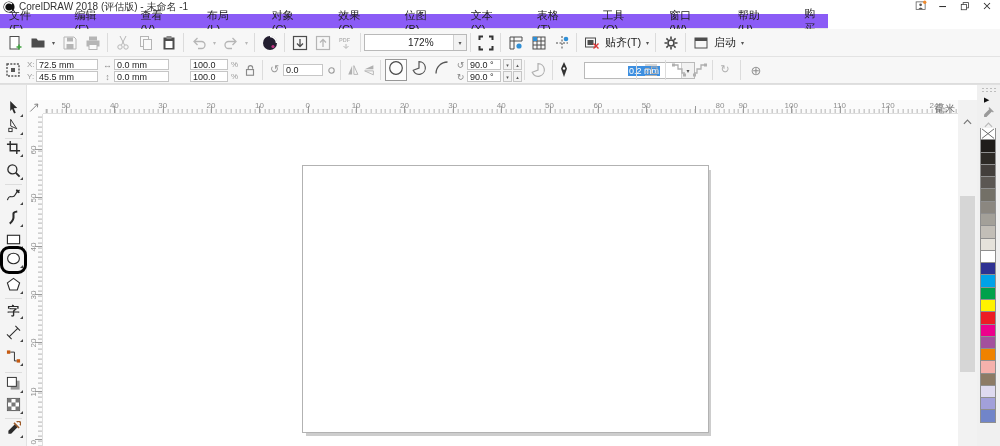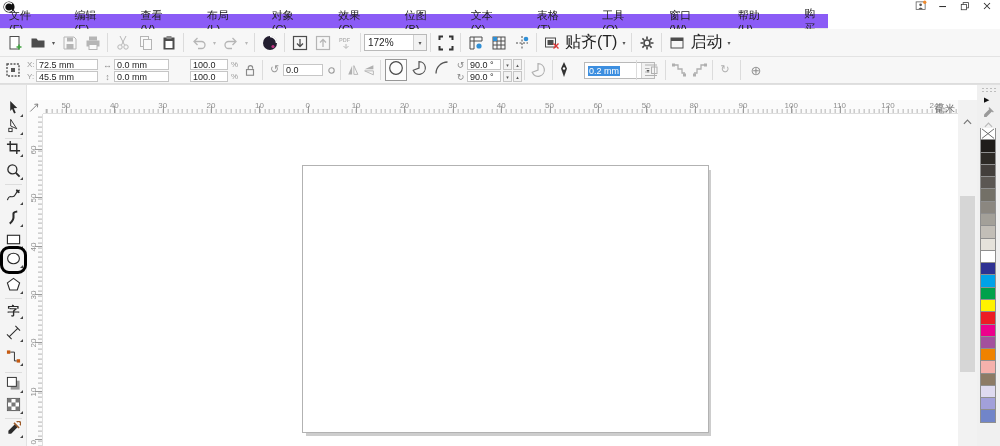--- a/index.html
+++ b/index.html
@@ -26,24 +26,24 @@
     display:flex; align-items:center; padding-left:3px; border-bottom:1px solid #e3e3e3; }
   .tbtn { width:23px; height:23px; display:flex; align-items:center; justify-content:center; border-radius:2px; flex:0 0 auto;}
   .tbtn .ic, .pico .ic { display:flex; align-items:center; justify-content:center; }
   .tbtn svg { width:16px; height:16px; }
   .tbtn.dis { opacity:.38; }
   .tsep { width:1px; height:19px; background:#dcdcdc; margin:0 3px; flex:0 0 auto;}
   .dd { width:9px; height:23px; display:flex; align-items:center; justify-content:center;
     font-size:6px; color:#555; flex:0 0 auto;}
   .dd.dis { opacity:.38; }
   .combo { height:17px; background:#fff; border:1px solid #b9b9b9; display:flex; align-items:center; flex:0 0 auto;}
-  .combo .cval { font-size:10px; color:#222; padding:0 3px; width:48px; }
+  .combo .cval { font-size:10px; color:#222; padding:0 3px; width:48px;margin-left:40px; }
   .combo .cdd { width:13px; height:15px; border-left:1px solid #d0d0d0; background:#f2f2f2;
     font-size:6px; color:#555; display:flex; align-items:center; justify-content:center; }
-  .tlabel { font-size:16px; color:#222; padding:0 2px; white-space:nowrap; }
+  .tlabel { font-size:11px; color:#222; padding:0 2px; white-space:nowrap; }
 
   
   #propbar { position:absolute; left:0; top:57px; width:1000px; height:27px; background:#f7f7f7;
     border-bottom:1px solid #ddd; }
   .fld { position:absolute; background:#fff; border:1px solid #c6c6c6; font-size:9px; color:#222;
     display:flex; align-items:center; padding:0 2px; height:11px; }
   .lab { position:absolute; font-size:8px; color:#9a9a9a; }
   .pico { position:absolute; display:flex; align-items:center; justify-content:center; color:#555; }
   .pico svg { width:100%; height:100%; }
   .psep { position:absolute; width:1px; height:20px; background:#dcdcdc; top:3px; }
@@ -137,20 +137,21 @@
 </head>
 <body>
 
 <div id="titlebar">
   <span id="app-logo">
       <svg viewBox="0 0 14 14">
         <circle cx="7" cy="7" r="6.5" fill="#111"></circle>
         <path d="M10.5 3.5 A5 5 0 1 0 10.5 10.5" fill="none" stroke="#fff" stroke-width="1.6"></path>
       </svg>
     </span>
+  <span id="window-title">CorelDRAW 2018 (评估版) - 未命名 -1</span>
   <div id="win-controls">
     <span class="wbtn">
         <span class="ic"><svg viewBox="0 0 16 16">
             <rect x="1.5" y="2.5" width="12" height="10" fill="none" stroke="#555"></rect>
             <circle cx="7.5" cy="6.5" r="1.8" fill="#555"></circle>
             <path d="M4.5 12 q3 -4 6 0 Z" fill="#555"></path>
             <circle cx="13" cy="3" r="2.2" fill="#f08a2d"></circle>
           </svg></span>
       </span>
     <span class="wbtn">
@@ -628,21 +629,21 @@
       <span class="rnum" style="left: 168.05px;">20</span>
       <span class="rnum" style="left: 216.4px;">10</span>
       <span class="rnum" style="left: 264.75px;">0</span>
       <span class="rnum" style="left: 313.1px;">10</span>
       <span class="rnum" style="left: 361.45px;">20</span>
       <span class="rnum" style="left: 409.8px;">30</span>
       <span class="rnum" style="left: 458.15px;">40</span>
       <span class="rnum" style="left: 506.5px;">50</span>
       <span class="rnum" style="left: 554.85px;">60</span>
       <span class="rnum" style="left: 603.2px;">50</span>
-      <span class="rnum" style="left: 651px;">80</span>
+      <span class="rnum" style="left: 677px;">80</span>
       <span class="rnum" style="left: 699.9px;">90</span>
       <span class="rnum" style="left: 748.25px;">100</span>
       <span class="rnum" style="left: 796.6px;">110</span>
       <span class="rnum" style="left: 844.95px;">120</span>
       <span class="rnum" style="left: 893.3px;">240</span>
     </div>
 
   <div id="vruler">
     <div class="minor"></div>
       <div class="major"></div>

